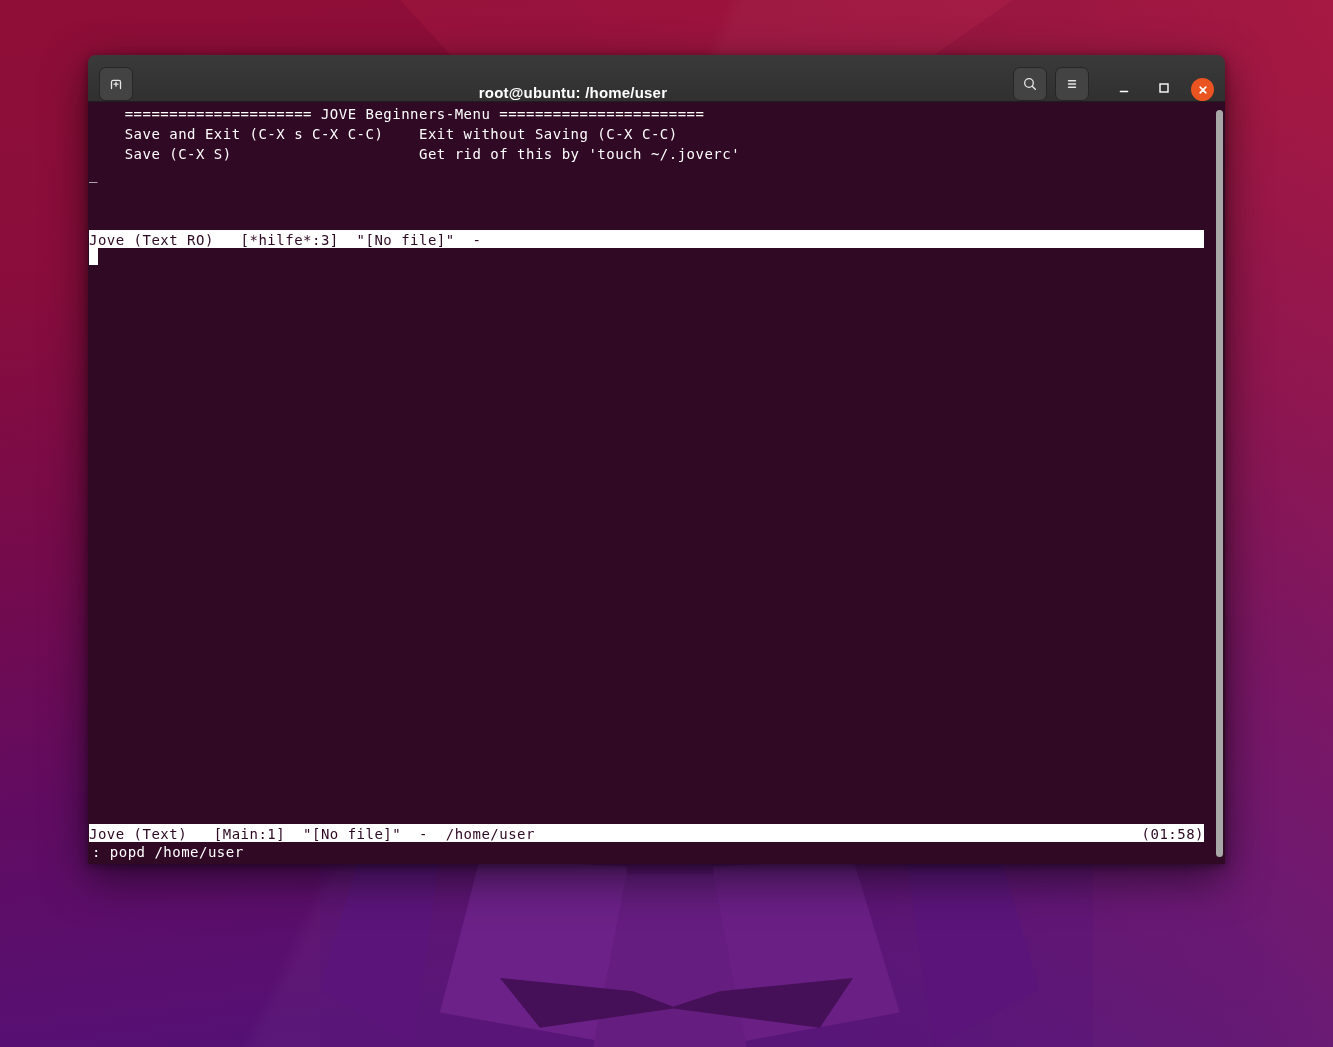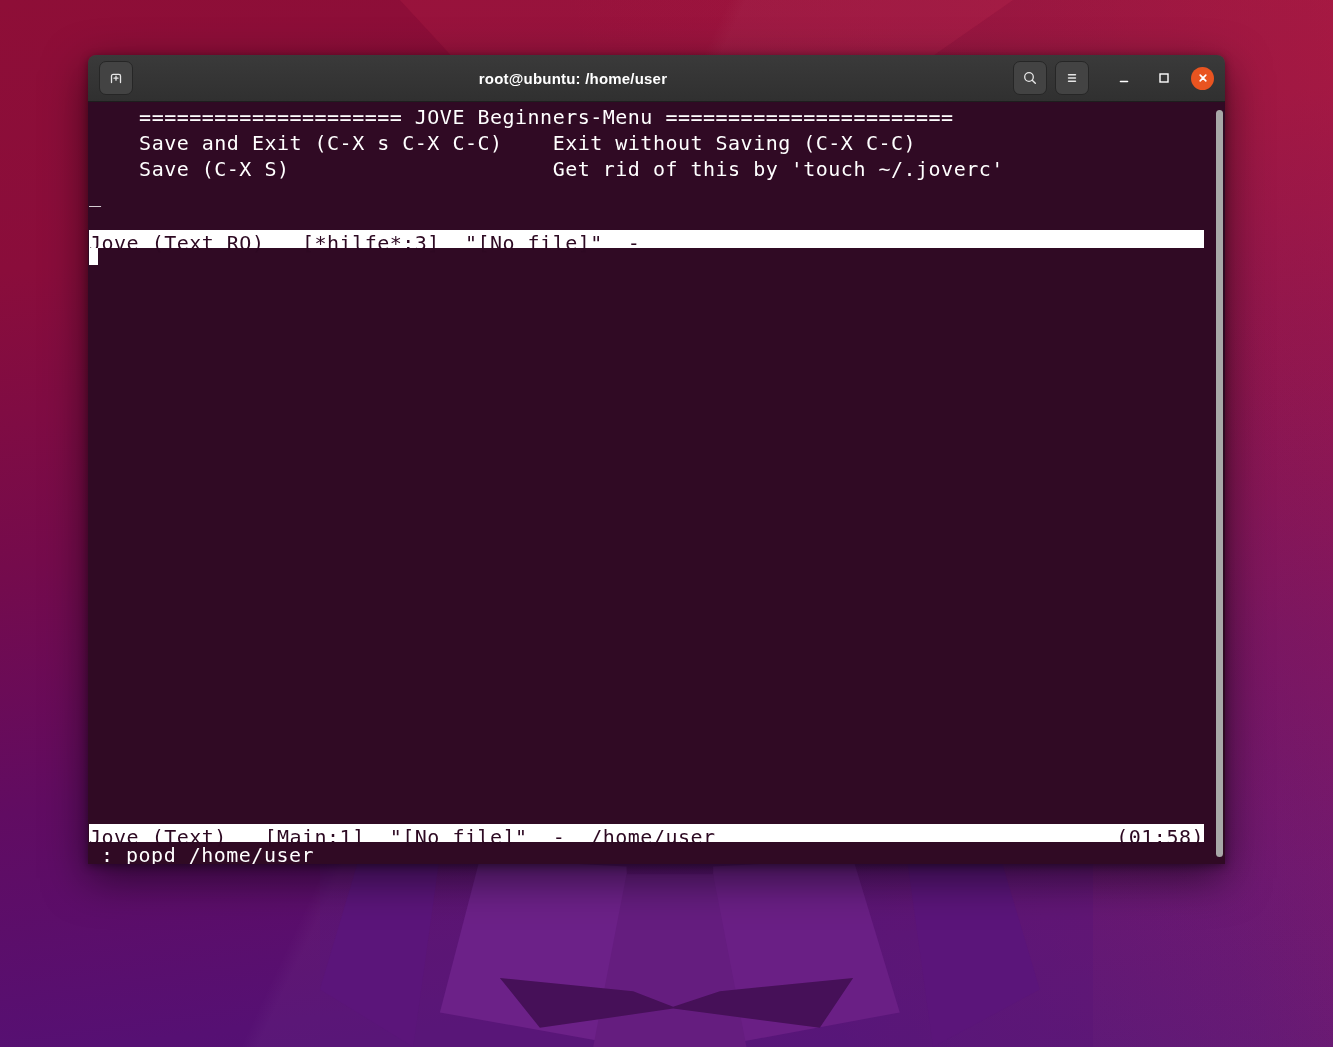--- a/index.html
+++ b/index.html
@@ -23,44 +23,44 @@
   .g-brow{background:#461058;clip-path:polygon(37.5% 64%,47.5% 71%,50.5% 79%,54% 71%,64% 64%,61.5% 90%,50.5% 80%,40.5% 90%);}
   .g-ear-l{background:#5b157a;clip-path:polygon(27% 0,33% 0,31% 100%,24% 70%);}
   .g-ear-r{background:#5b157a;clip-path:polygon(68% 0,75% 0,78% 70%,70% 100%);}
   
   .window{position:absolute;left:88px;top:55px;width:1137px;height:809px;
     border-radius:8px 8px 0 0;
     box-shadow:0 14px 44px rgba(0,0,0,.55),0 2px 8px rgba(0,0,0,.4);}
   .titlebar{position:relative;height:47px;border-radius:8px 8px 0 0;
     background:linear-gradient(#3a3a3a,#303030);
     border-bottom:1px solid #1e1e1e;
-    display:flex;align-items:center;padding:0 11px;box-sizing:border-box;}
+    display:flex;align-items:flex-end;padding:0 11px;box-sizing:border-box;}
   .tb-btn{width:34px;height:34px;border-radius:7px;background:#434343;
     border:1px solid #262626;display:flex;align-items:center;justify-content:center;
     box-sizing:border-box;flex:0 0 auto;}
   .tb-title{flex:1;text-align:center;color:#ffffff;font-weight:700;font-size:15px;
     letter-spacing:.2px;white-space:nowrap;overflow:hidden;}
   .tb-plain{width:26px;height:26px;display:flex;align-items:center;justify-content:center;flex:0 0 auto;}
   .close-btn{width:23px;height:23px;border-radius:50%;background:#E95420;
     display:flex;align-items:center;justify-content:center;flex:0 0 auto;}
   .icon-svg{display:block;}
   
   .terminal{position:absolute;left:0;top:47px;width:1137px;height:762px;
     background:#300A24;overflow:hidden;
     font-family:"DejaVu Sans Mono","Liberation Mono",monospace;
-    font-size:20px;letter-spacing:.49px;line-height:26px;color:#ffffff;}
+    font-size:14px;letter-spacing:.49px;line-height:20px;color:#ffffff;}
   .term-inner{position:absolute;left:1px;top:2px;width:1136px;height:760px;}
   .term-inner pre{margin:0;font:inherit;letter-spacing:inherit;line-height:inherit;white-space:pre;}
   .help-text{position:absolute;left:0;top:0;}
   .modeline{position:absolute;left:0;width:1115px;height:18px;background:#ffffff;
     color:#2d0922;display:flex;justify-content:space-between;white-space:pre;}
   .ml-help{top:126px;}
   .ml-main{top:720px;}
   .block-cursor{position:absolute;left:0;top:144px;width:9px;height:17px;background:#ffffff;}
-  .minibuffer{position:absolute;left:12px;top:738px;white-space:pre;}
+  .minibuffer{position:absolute;left:3px;top:738px;white-space:pre;}
   .scrollbar-thumb{position:absolute;right:2px;top:6px;width:7px;height:747px;
     background:#A8A8A8;border-radius:4px;}
 </style>
 </head>
 <body>
 
 <div class="wallpaper">
   <div class="wp-right-glow"></div>
   <div class="wp-top-vee"></div>
   <div class="wp-diag"></div>

